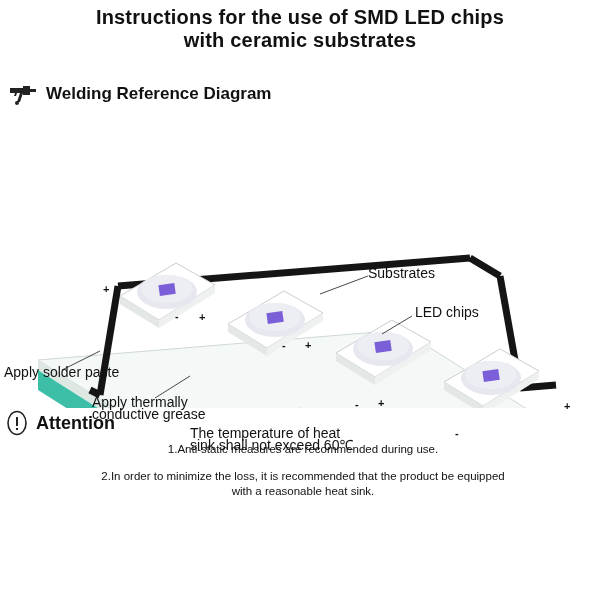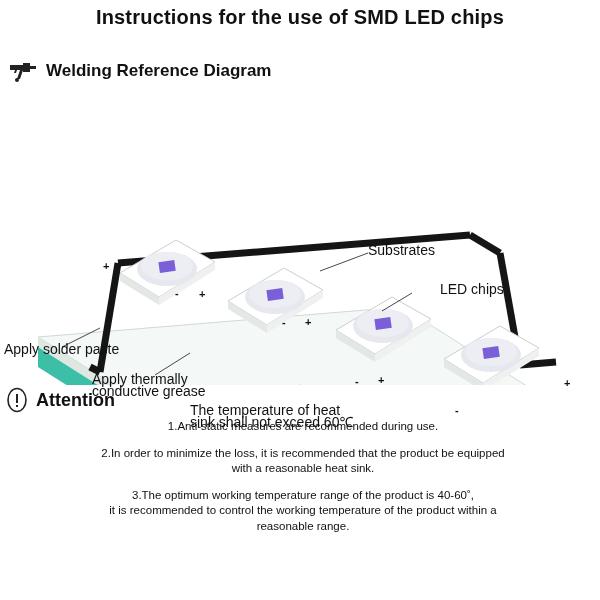--- a/index.html
+++ b/index.html
@@ -90,20 +90,21 @@
     color: #111;
     white-space: pre-line;
     text-align: center;
   }
 </style>
 </head>
 <body>
 
 <div class="title-block">
   <div class="title-line">Instructions for the use of SMD LED chips</div>
+  <div class="title-line">with ceramic substrates</div>
 </div>
 
 <div class="section-header">
   <span class="welder-icon">
     <svg viewBox="0 0 30 24" width="30" height="24">
       <path d="M2 6 h13 v5 h-6 l-1 3 h-2 l1 -3 h-5 z" fill="#222"></path>
       <path d="M15 4 h7 v9 h-7 z" fill="#222"></path>
       <path d="M22 7 h6 v3 h-6 z" fill="#222"></path>
       <path d="M12 11 l-3 9 h3 l3 -9 z" fill="#222"></path>
       <circle cx="9" cy="21" r="2" fill="#222"></circle>
@@ -231,21 +232,21 @@
   <div class="lbl" style="left:175px; top:203px; font-size:11px; font-weight:bold;">-</div>
   <div class="lbl" style="left:199px; top:204px; font-size:11px; font-weight:bold;">+</div>
   <div class="lbl" style="left:282px; top:232px; font-size:11px; font-weight:bold;">-</div>
   <div class="lbl" style="left:305px; top:232px; font-size:11px; font-weight:bold;">+</div>
   <div class="lbl" style="left:355px; top:291px; font-size:11px; font-weight:bold;">-</div>
   <div class="lbl" style="left:378px; top:290px; font-size:11px; font-weight:bold;">+</div>
   <div class="lbl" style="left:455px; top:320px; font-size:11px; font-weight:bold;">-</div>
   <div class="lbl" style="left:564px; top:293px; font-size:11px; font-weight:bold;">+</div>
 
   <div class="lbl" style="left:368px; top:160px;">Substrates</div>
-  <div class="lbl" style="left:440px; top:199px;text-align:right;">LED chips</div>
+  <div class="lbl" style="left:415px; top:199px;text-align:right;">LED chips</div>
   <div class="lbl" style="left:4px; top:259px;">Apply solder paste</div>
   <div class="lbl" style="left:92px; top:289px;">Apply thermally
 conductive grease</div>
   <div class="lbl" style="left:190px; top:320px;">The temperature of heat
 sink shall not exceed 60℃</div>
 </div>
 
 <div class="attention-header">
   <span class="warn-icon">
     <svg viewBox="0 0 22 26" width="22" height="26">
@@ -254,16 +255,13 @@
       <rect x="10" y="18" width="2" height="2" fill="#222"></rect>
     </svg>
   </span>
   <span class="att-text">Attention</span>
 </div>
 
 <div class="attention-list">
   <div class="att-item">1.Anti-static measures are recommended during use.</div>
   <div class="att-item">2.In order to minimize the loss, it is recommended that the product be equipped
  with a reasonable heat sink.</div>
-  <div class="att-item">3.The optimum working temperature range of the product is 40-60˚,
-it is recommended to control the working temperature of the product within a
-reasonable range.</div>
 </div>
 
 </body></html>

